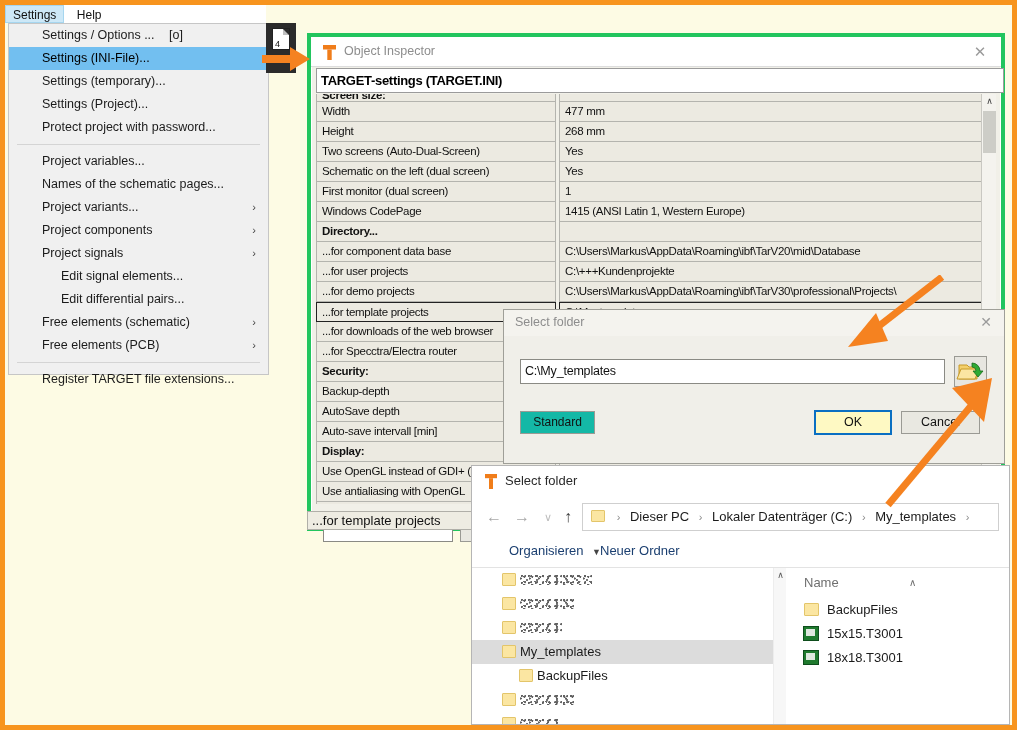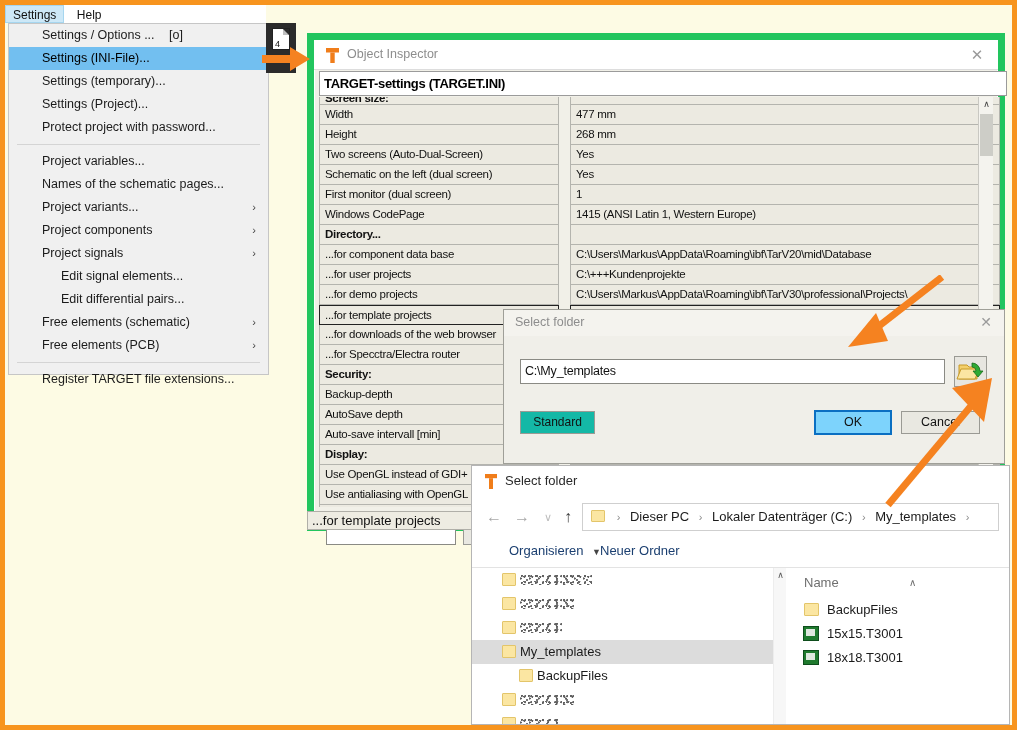--- a/index.html
+++ b/index.html
@@ -58,21 +58,21 @@
     position:absolute; left:2px; bottom:0px; font-size:9px; color:#111;
     font-family:"Liberation Sans", sans-serif; line-height:9px;
   }
 
   
   .arrowsvg { position:absolute; pointer-events:none; }
 
   
   #oi {
     position:absolute; left:307px; top:33px; width:698px; height:498px;
-    background:#f1f0e8; border:7px solid #22c55e;
+    background:#f1f0e8; border:4px solid #22c55e;
     box-shadow:0 0 0 1px #ffffff inset;
   }
   #oi-title {
     position:absolute; left:0; top:0; right:0; height:30px;
     background:#ffffff; border-bottom:1px solid #ddd;
   }
   #oi-logo {
     position:absolute; left:12px; top:8px; width:13px; height:15px;
   }
   #oi-title .cap {
@@ -96,21 +96,21 @@
   .cellL {
     position:absolute; left:0; top:0; width:240px; height:20px;
     border:1px solid #b4b4ae; border-top:none; background:#eceae1;
     font-size:11.5px; color:#111; line-height:18px; padding-left:5px;
     white-space:nowrap; overflow:hidden; letter-spacing:-0.3px;
   }
   .cellR {
     position:absolute; left:243px; top:0; width:430px; height:20px;
     border:1px solid #b4b4ae; border-top:none; background:#eceae1;
     font-size:11.5px; color:#111; line-height:18px; padding-left:5px;
-    white-space:nowrap; overflow:hidden; letter-spacing:-0.3px;margin-left:8px;
+    white-space:nowrap; overflow:hidden; letter-spacing:-0.3px;
   }
   .row.grouphdr .cellL { font-weight:bold; }
   .row.grouphdr .cellR { }
   .row.selected .cellL, .row.selected .cellR { border:1px solid #222; background:#eceae1; }
   #oi-scroll {
     position:absolute; right:5px; top:57px; width:15px; height:410px;
     background:#f4f3ee; border-left:1px solid #c9c8c2;
   }
   #oi-scroll .up {
     position:absolute; left:0; top:0; width:15px; height:14px;
@@ -161,21 +161,21 @@
     position:absolute; left:450px; top:46px; width:33px; height:31px;
     background:#e7e6e0; border:1px solid #9a9a94;
   }
   #sf-standard {
     position:absolute; left:16px; top:101px; width:75px; height:23px;
     background:#14b8a6; border:1px solid #9a9a94;
     font-size:12px; color:#111; line-height:21px; text-align:center;
   }
   #sf-ok {
     position:absolute; left:310px; top:100px; width:78px; height:25px;
-    background:#7dd3fc; border:2px solid #0a6fc2;
+    background:#fef9c3; border:2px solid #0a6fc2;
     font-size:12.5px; color:#111; line-height:21px; text-align:center;
   }
   #sf-cancel {
     position:absolute; left:397px; top:101px; width:79px; height:23px;
     background:#e9e8e1; border:1px solid #9a9a94;
     font-size:12.5px; color:#111; line-height:21px; text-align:center;
   }
 
   
   #ex {

